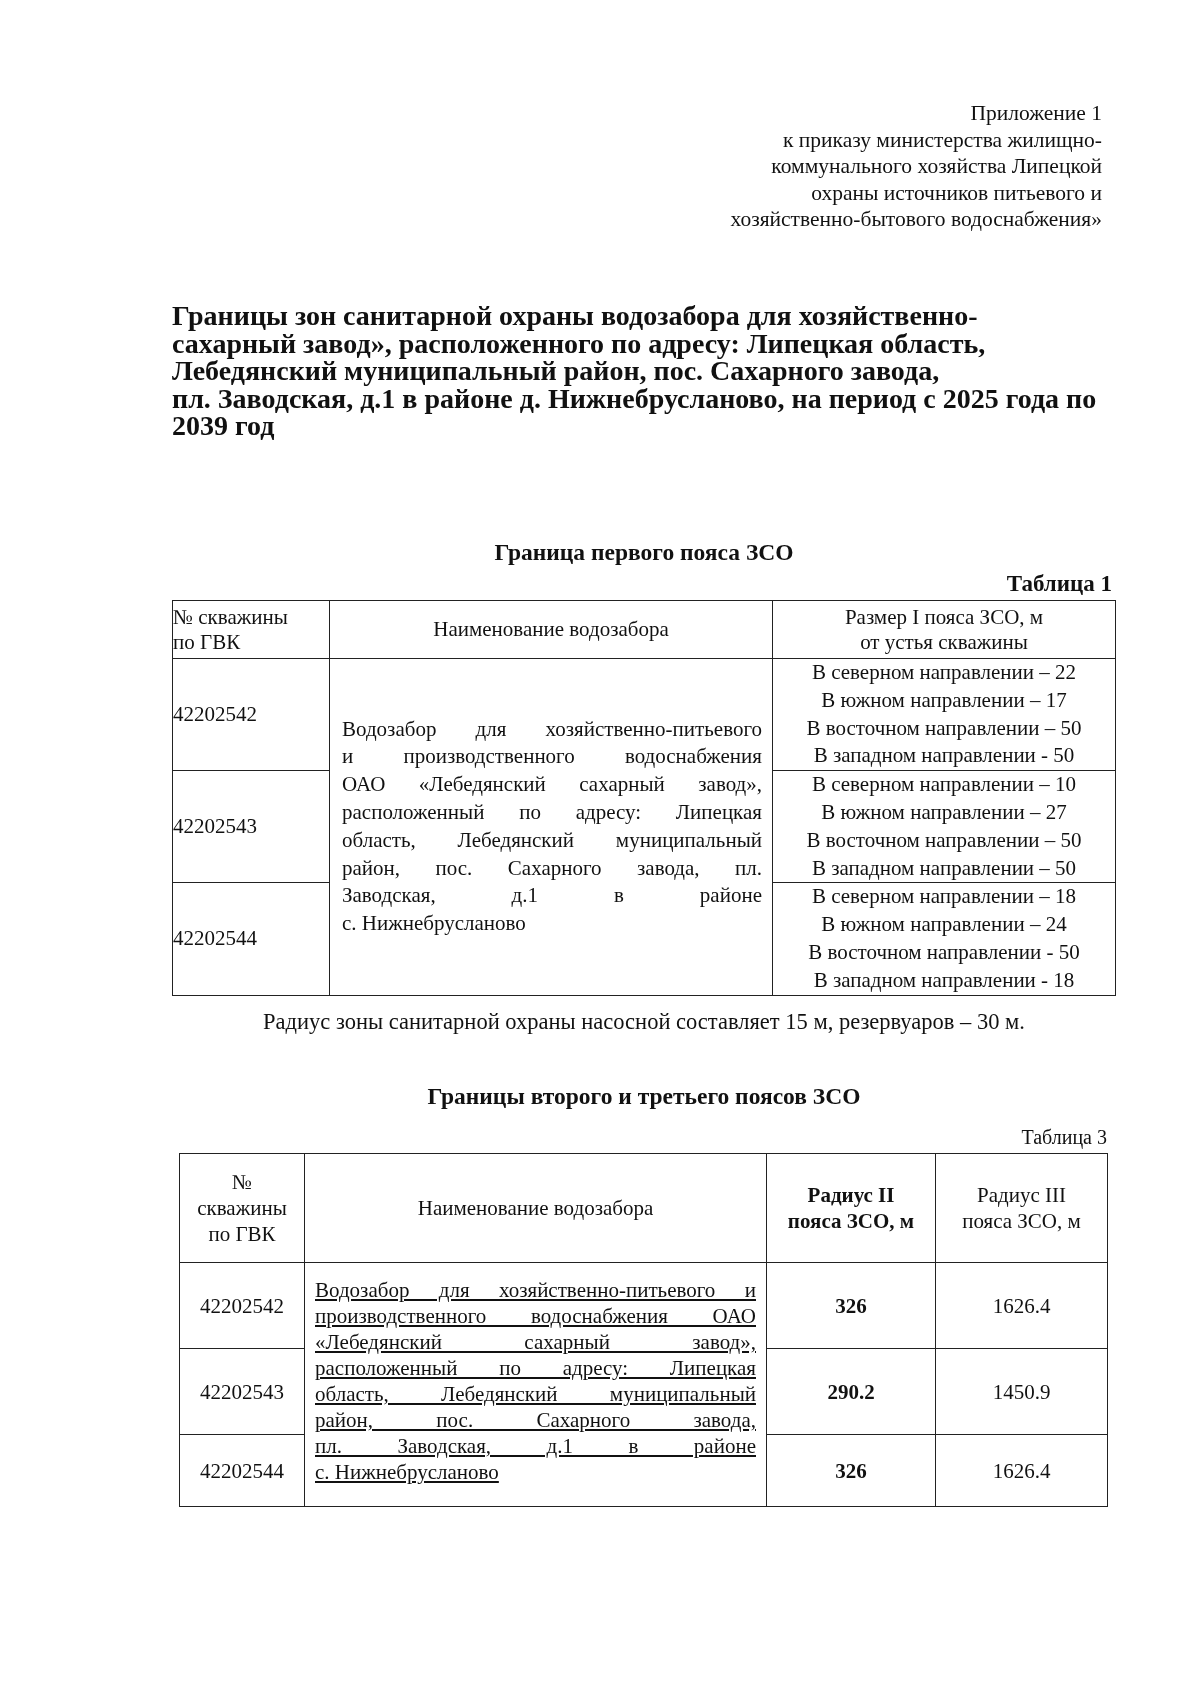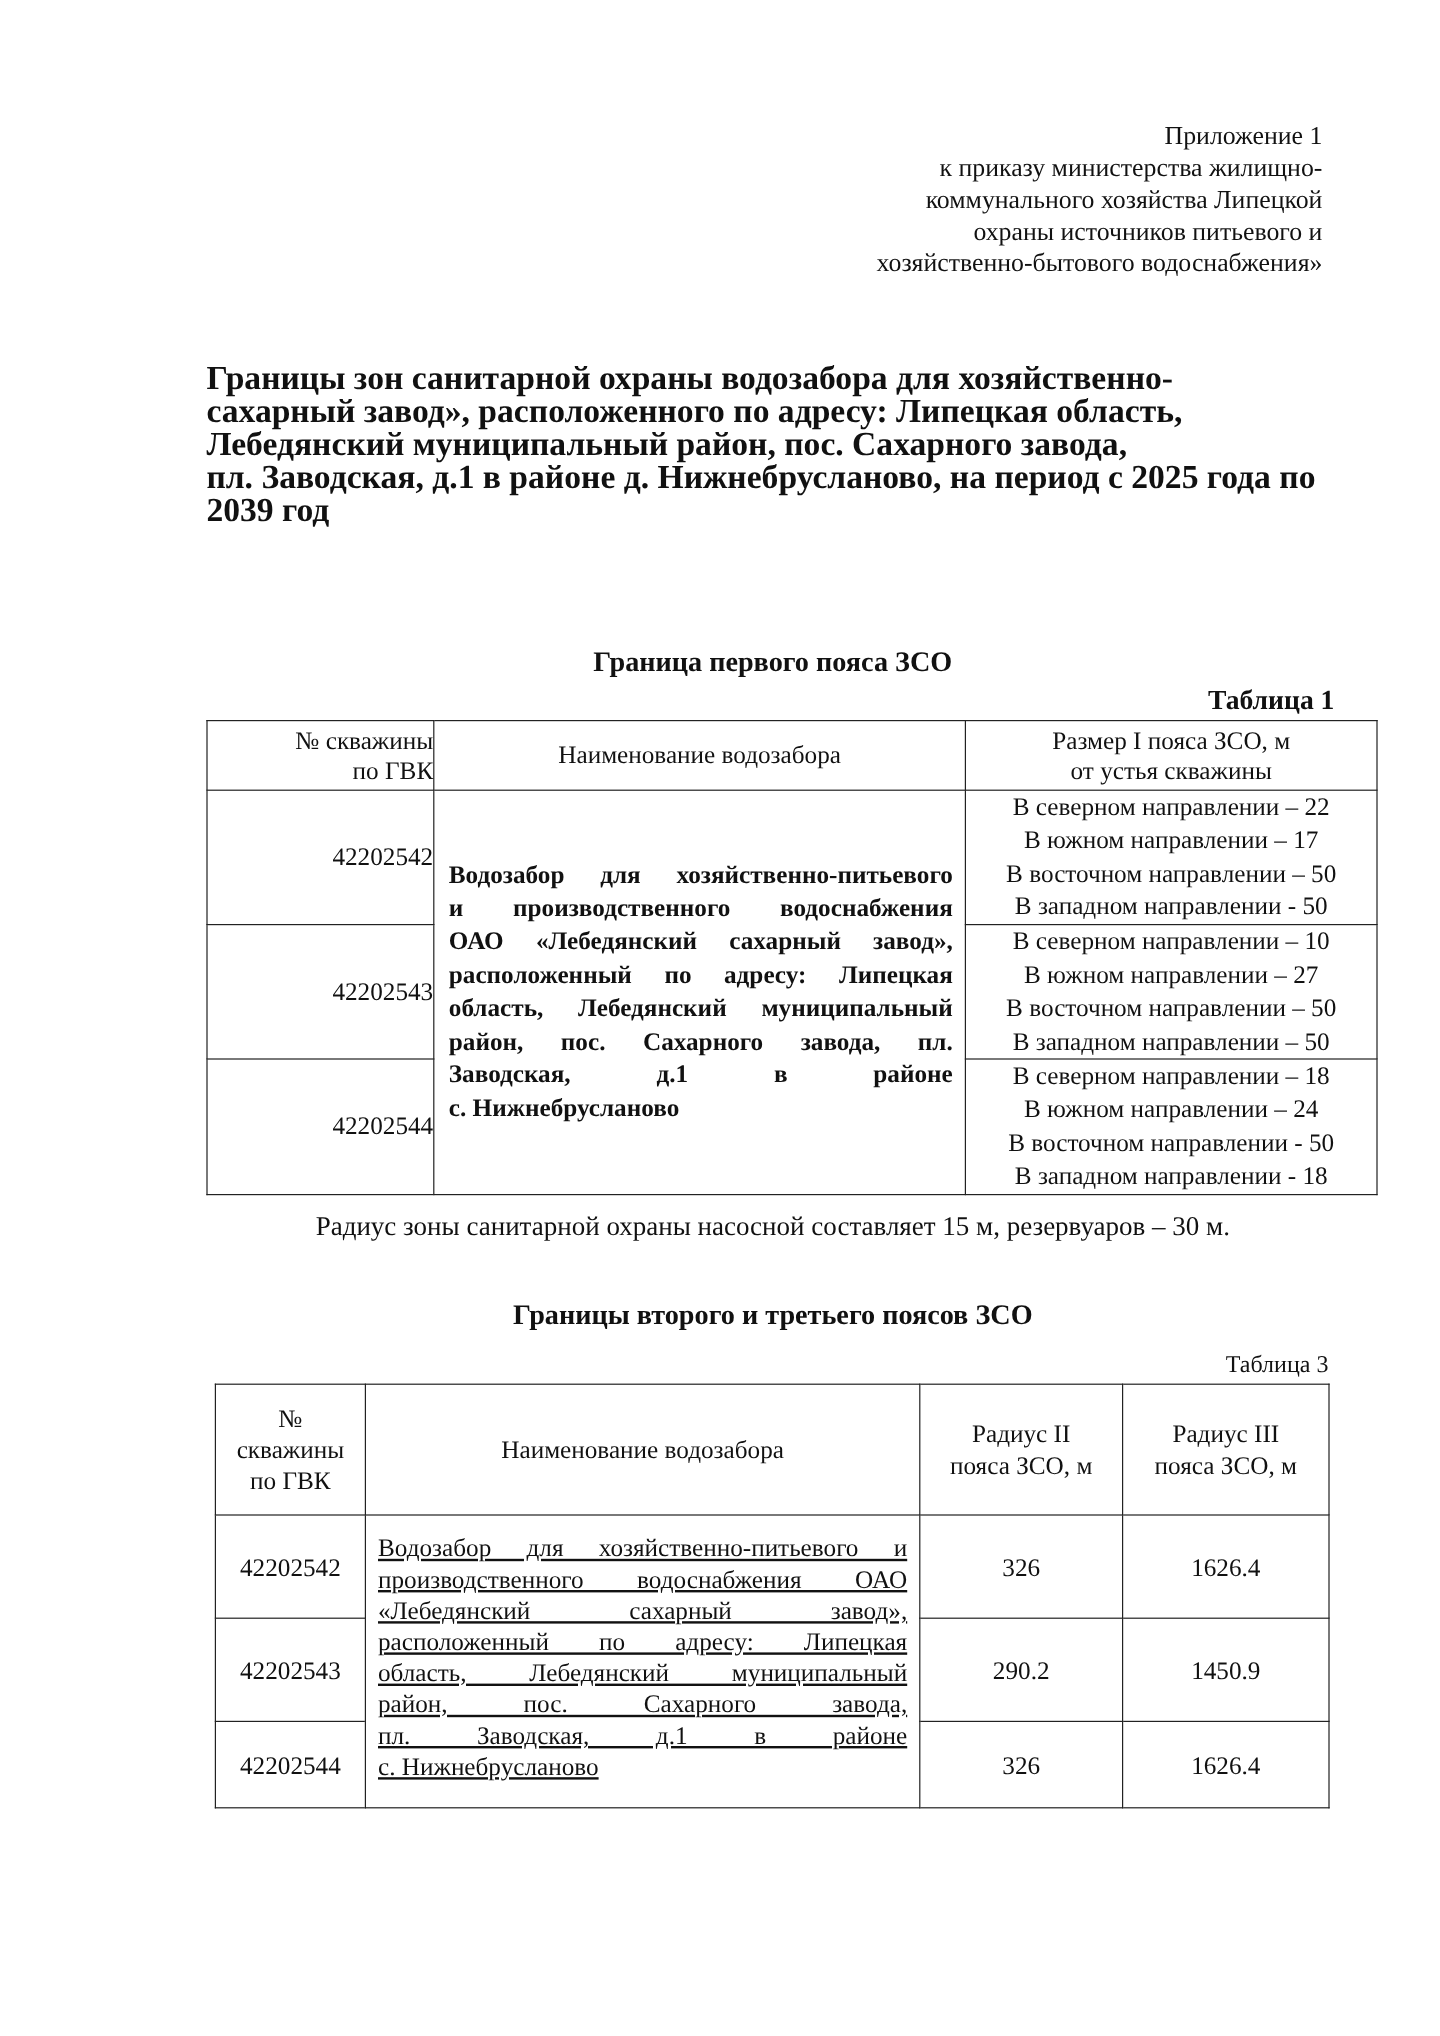--- a/index.html
+++ b/index.html
@@ -23,38 +23,38 @@
   }
   .tbl-caption {
     position: absolute; text-align: right; font-size: 23px; line-height: 26px;
   }
   .tbl-caption.small { font-size: 20px; }
   table { border-collapse: collapse; position: absolute; table-layout: fixed; }
   td { border: 1.4px solid #222; padding: 0; vertical-align: middle; }
   
   #t1 { left: 172px; top: 600px; width: 942px; font-size: 21px; }
   #t1 td { line-height: 27.8px; }
-  #t1 .c1 { width: 156px; text-align: right; padding-left: 32px; }
+  #t1 .c1 { width: 156px; text-align: left; }
   #t1 .c2 { width: 442px; }
   #t1 .c3 { width: 342px; text-align: center; }
   #t1 .hdr td { height: 57px; line-height: 25px; }
   #t1 .r td.c1 { height: 110px; }
   .justblock div { text-align: justify; text-align-last: justify; white-space: nowrap; }
   .justblock div.last { text-align-last: left; }
   .dirs div { white-space: nowrap; }
   .radius {
     position: absolute; left: 172px; width: 944px; top: 1008px;
     text-align: center; font-size: 22.5px; line-height: 28px; white-space: nowrap;
   }
   
   #t2 { left: 179px; top: 1153px; width: 928px; font-size: 21px; }
   #t2 td { line-height: 26px; text-align: center; }
   #t2 .c1 { width: 124px; }
   #t2 .c2 { width: 461px; }
-  #t2 .c3 { width: 168px; }
+  #t2 .c3 { width: 168px; font-weight: bold; }
   #t2 .c4 { width: 171px; }
   #t2 .hdr td { height: 108px; }
   #t2 .r td.c1 { height: 85px; }
   #t2 .r.last td.c1 { height: 71px; }
   #t2 td.desc { text-align: left; padding: 0 10px 0 10px; vertical-align: top; padding-top: 14px; text-decoration: underline; }
 </style>
 </head>
 <body>
 
 <div class="annex">
@@ -85,21 +85,21 @@
     </td>
     <td class="c2" style="text-align:center;">Наименование водозабора</td>
     <td class="c3">
       <div>Размер I пояса ЗСО, м</div>
       <div>от устья скважины</div>
     </td>
   </tr>
   <tr class="r">
     <td class="c1">42202542</td>
     <td class="c2" rowspan="3">
-      <div class="justblock" style="padding:0 10px 0 12px;font-weight:bold;">
+      <div class="justblock" style="padding:0 10px 0 12px;">
         <div>Водозабор для хозяйственно-питьевого</div>
         <div>и производственного водоснабжения</div>
         <div>ОАО «Лебедянский сахарный завод»,</div>
         <div>расположенный по адресу: Липецкая</div>
         <div>область, Лебедянский муниципальный</div>
         <div>район, пос. Сахарного завода, пл.</div>
         <div>Заводская, д.1 в районе</div>
         <div class="last">с. Нижнебрусланово</div>
       </div>
     </td>

